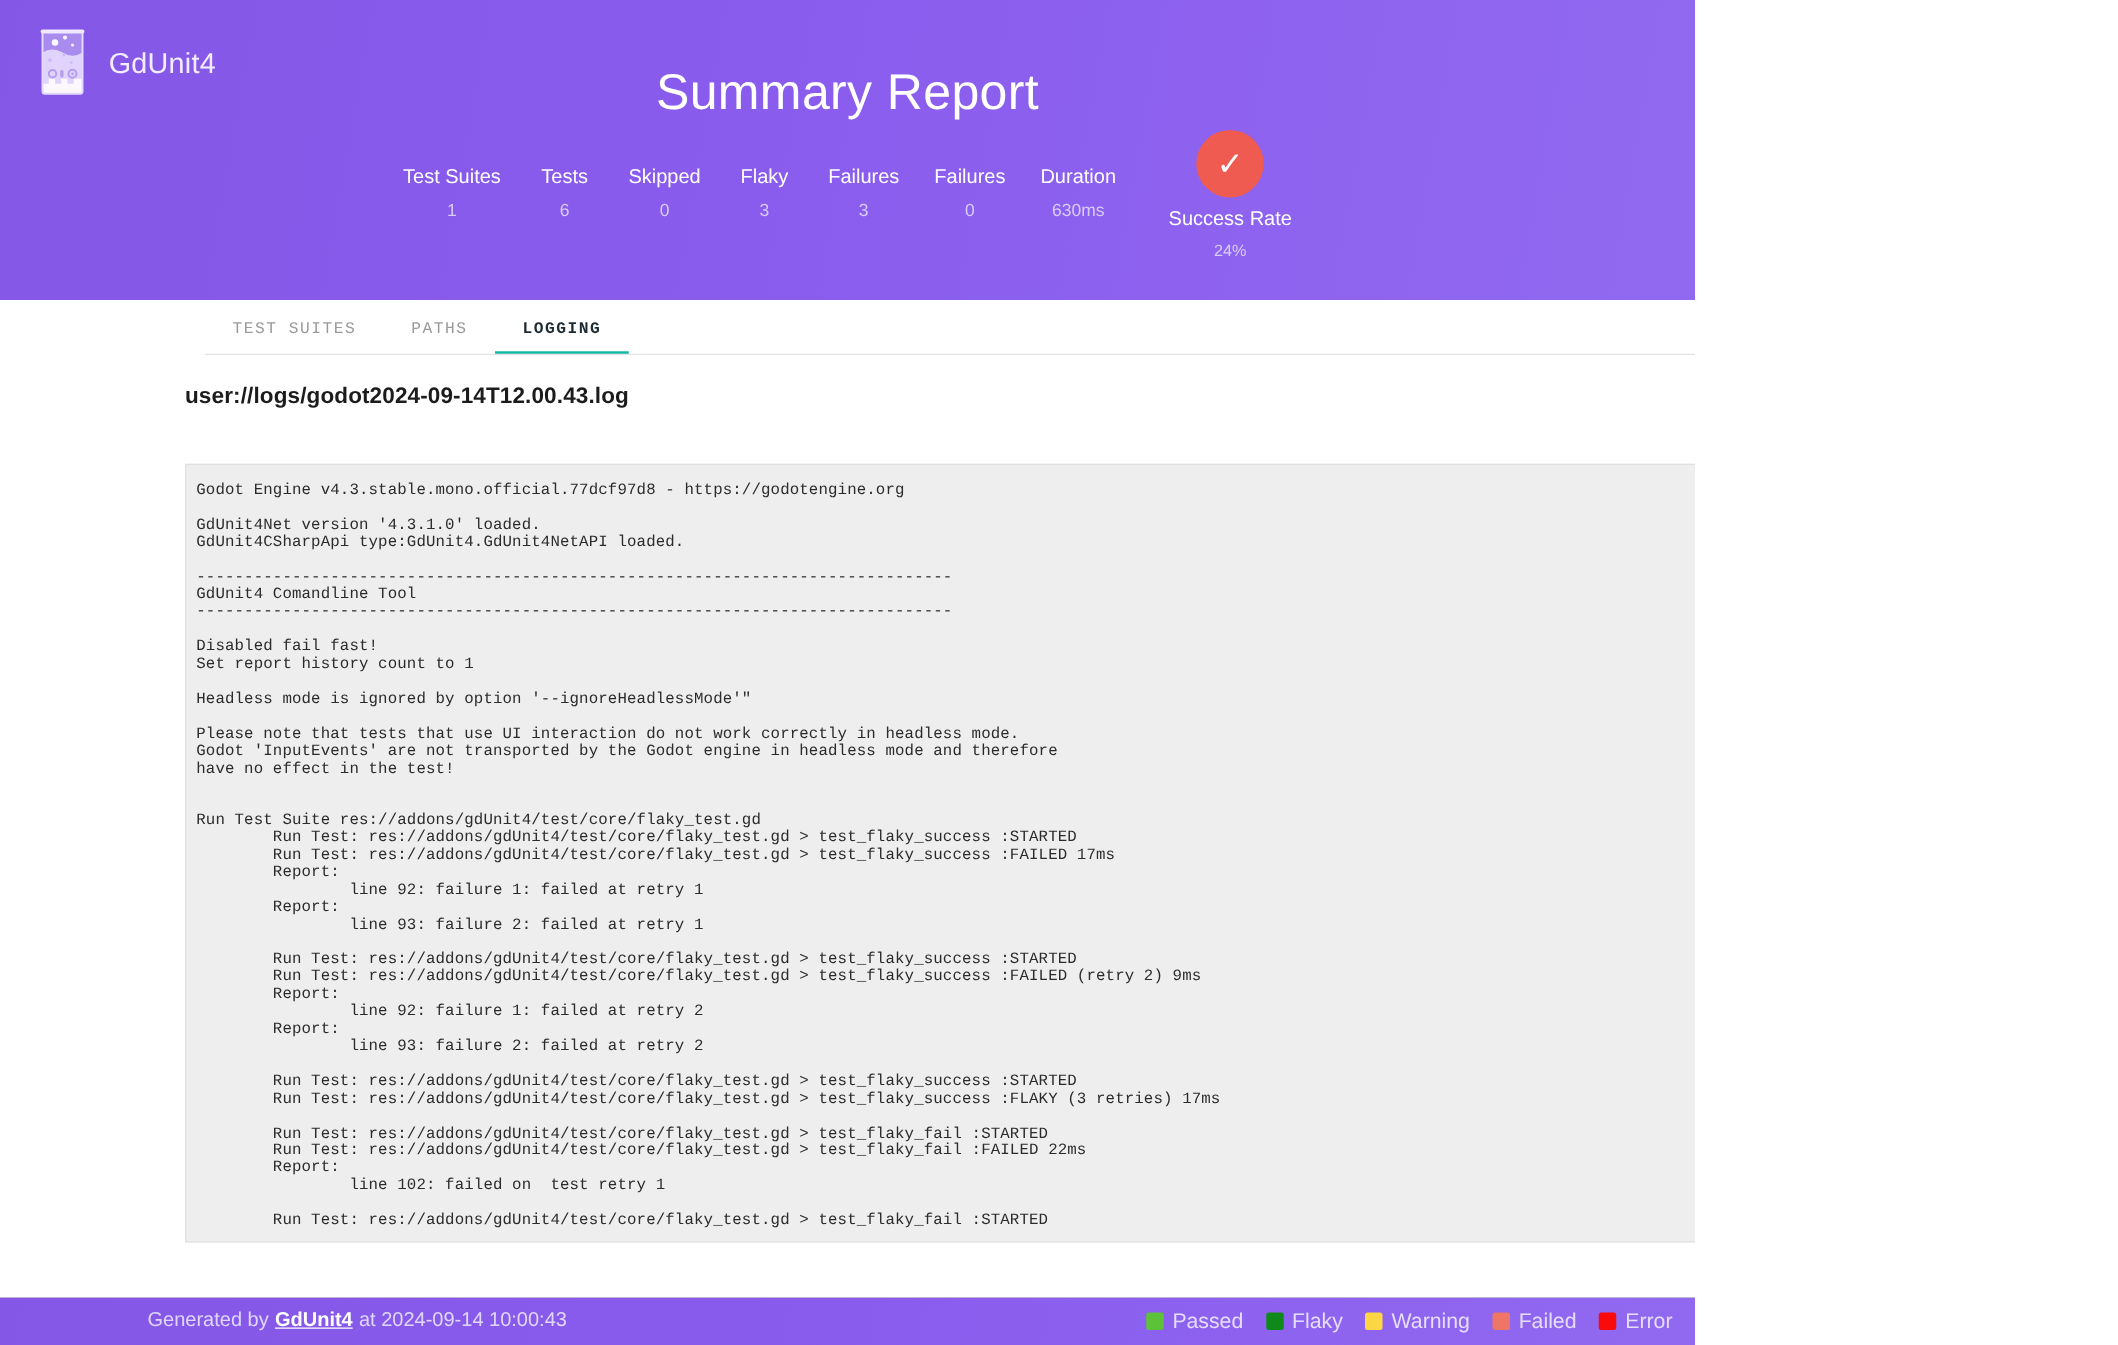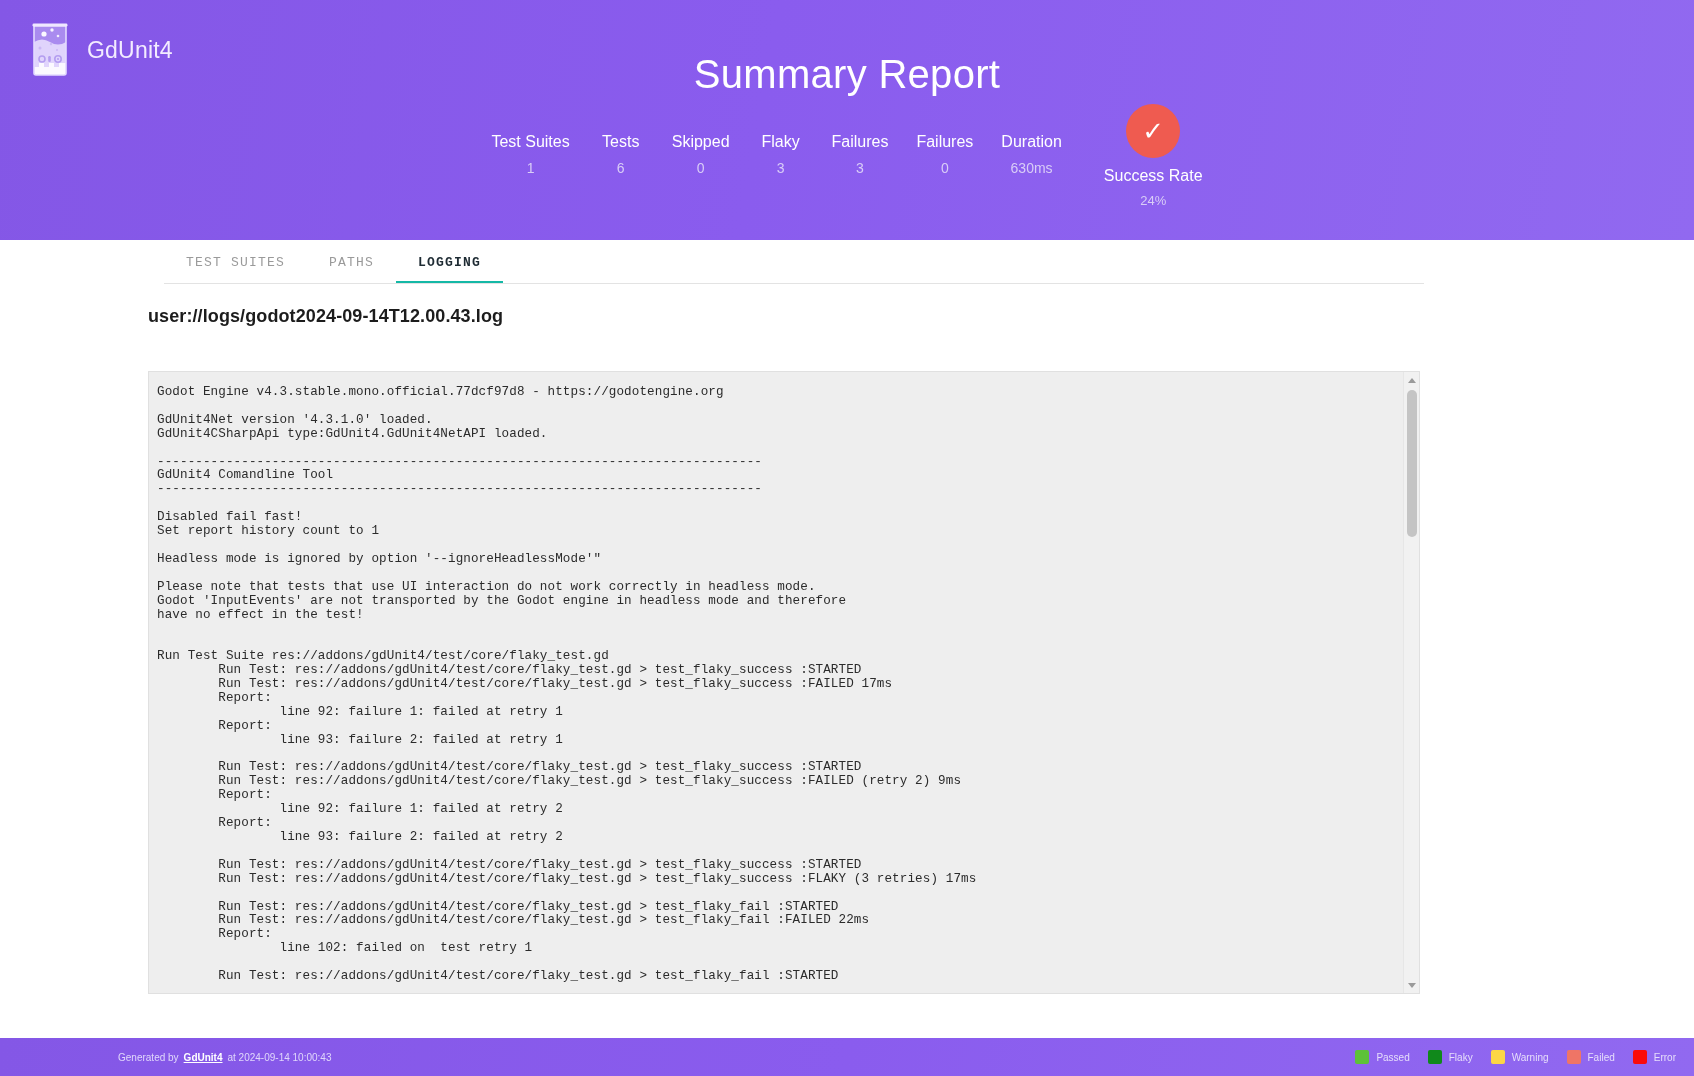--- a/index.html
+++ b/index.html
@@ -6,21 +6,21 @@
   html, body {
     margin: 0; padding: 0;
     width: 1694px; height: 1076px;
     background: #ffffff;
     font-family: "Liberation Sans", sans-serif;
     overflow: hidden;
   }
 
   .page {
     position: relative;
-    width: 1694px;
+    width: 1356px;
     height: 1076px;
     display: flex;
     flex-direction: column;
     background: #737373;
   }
 
   
   .header {
     position: relative;
     height: 240px;
@@ -242,42 +242,42 @@
     flex: 0 0 38px;
     height: 38px;
     background: linear-gradient(100deg, #8457e6 0%, #8a5cee 50%, #9169f0 100%);
     display: flex;
     align-items: center;
     justify-content: space-between;
     padding: 0 18px 0 118px;
   }
   .footer-left {
     color: #e0d6fb;
-    font-size: 10px;
+    font-size: 16px;
     display: flex;
     align-items: flex-end;
     gap: 5px;
   }
   .footer-link {
     color: #ffffff;
     font-weight: bold;
     text-decoration: underline;
     cursor: pointer;
   }
   .legend {
     display: flex;
     align-items: center;
     gap: 18px;
   }
   .legend-item {
     display: flex;
     align-items: center;
     gap: 7px;
     color: #e6ddfb;
-    font-size: 10px;
+    font-size: 17px;
   }
   .legend-swatch {
     width: 14px;
     height: 14px;
     border-radius: 2px;
     display: block;
   }
 </style>
 </head>
 <body>

